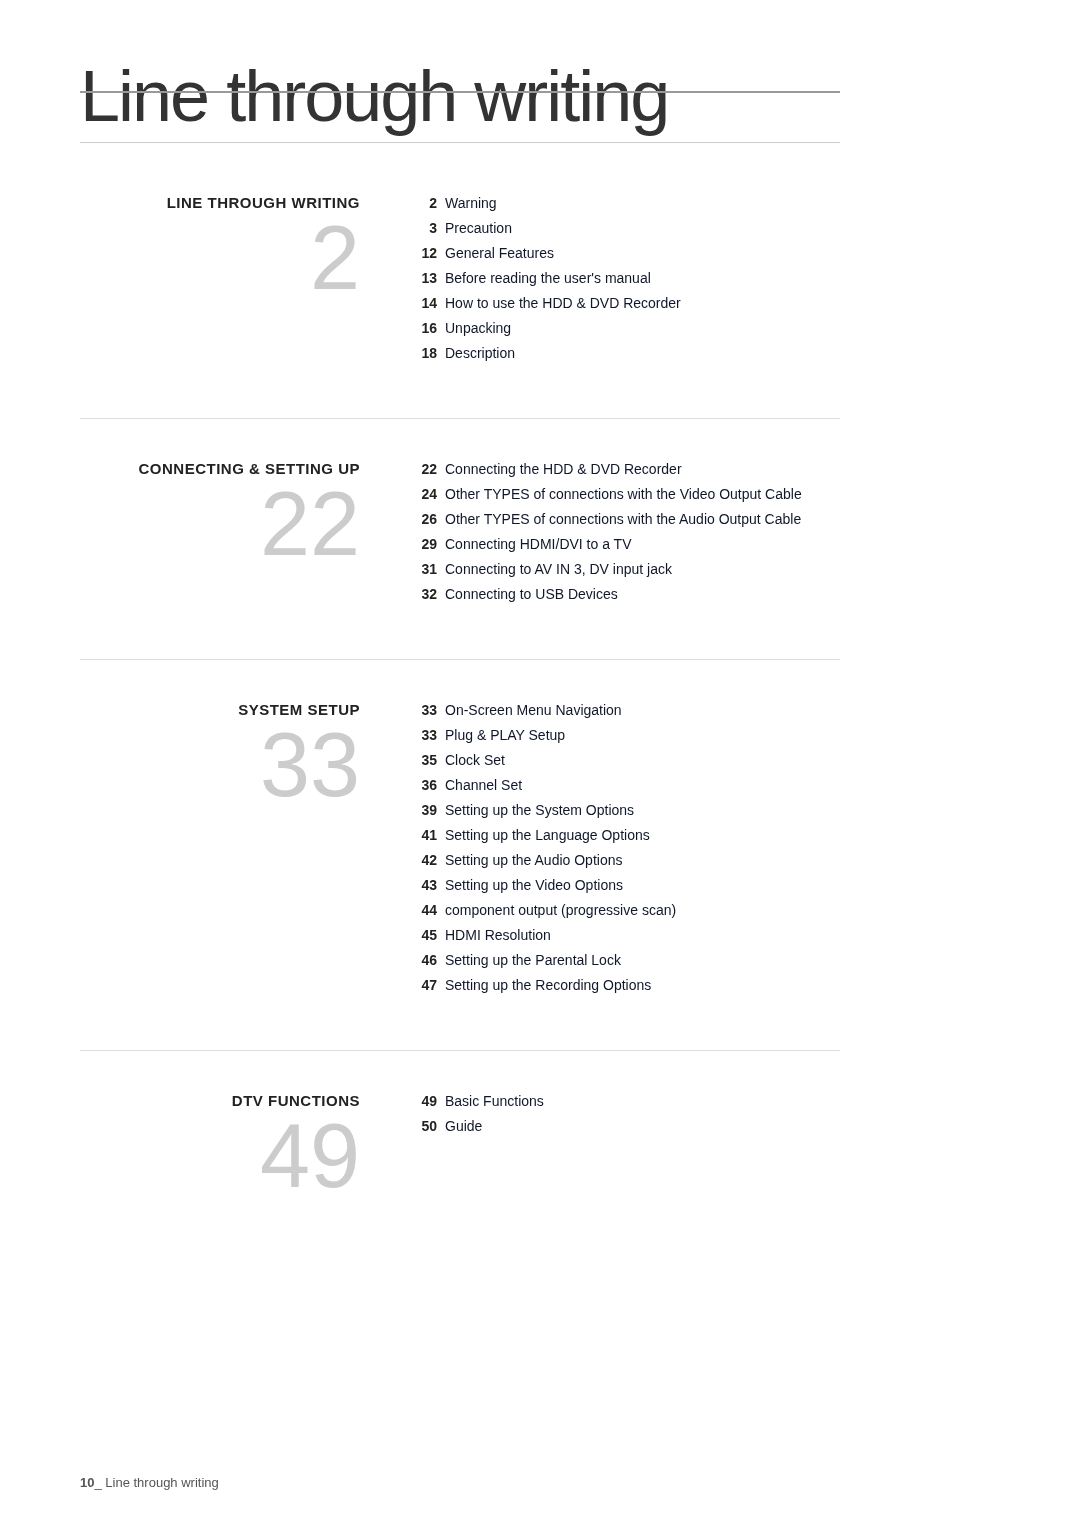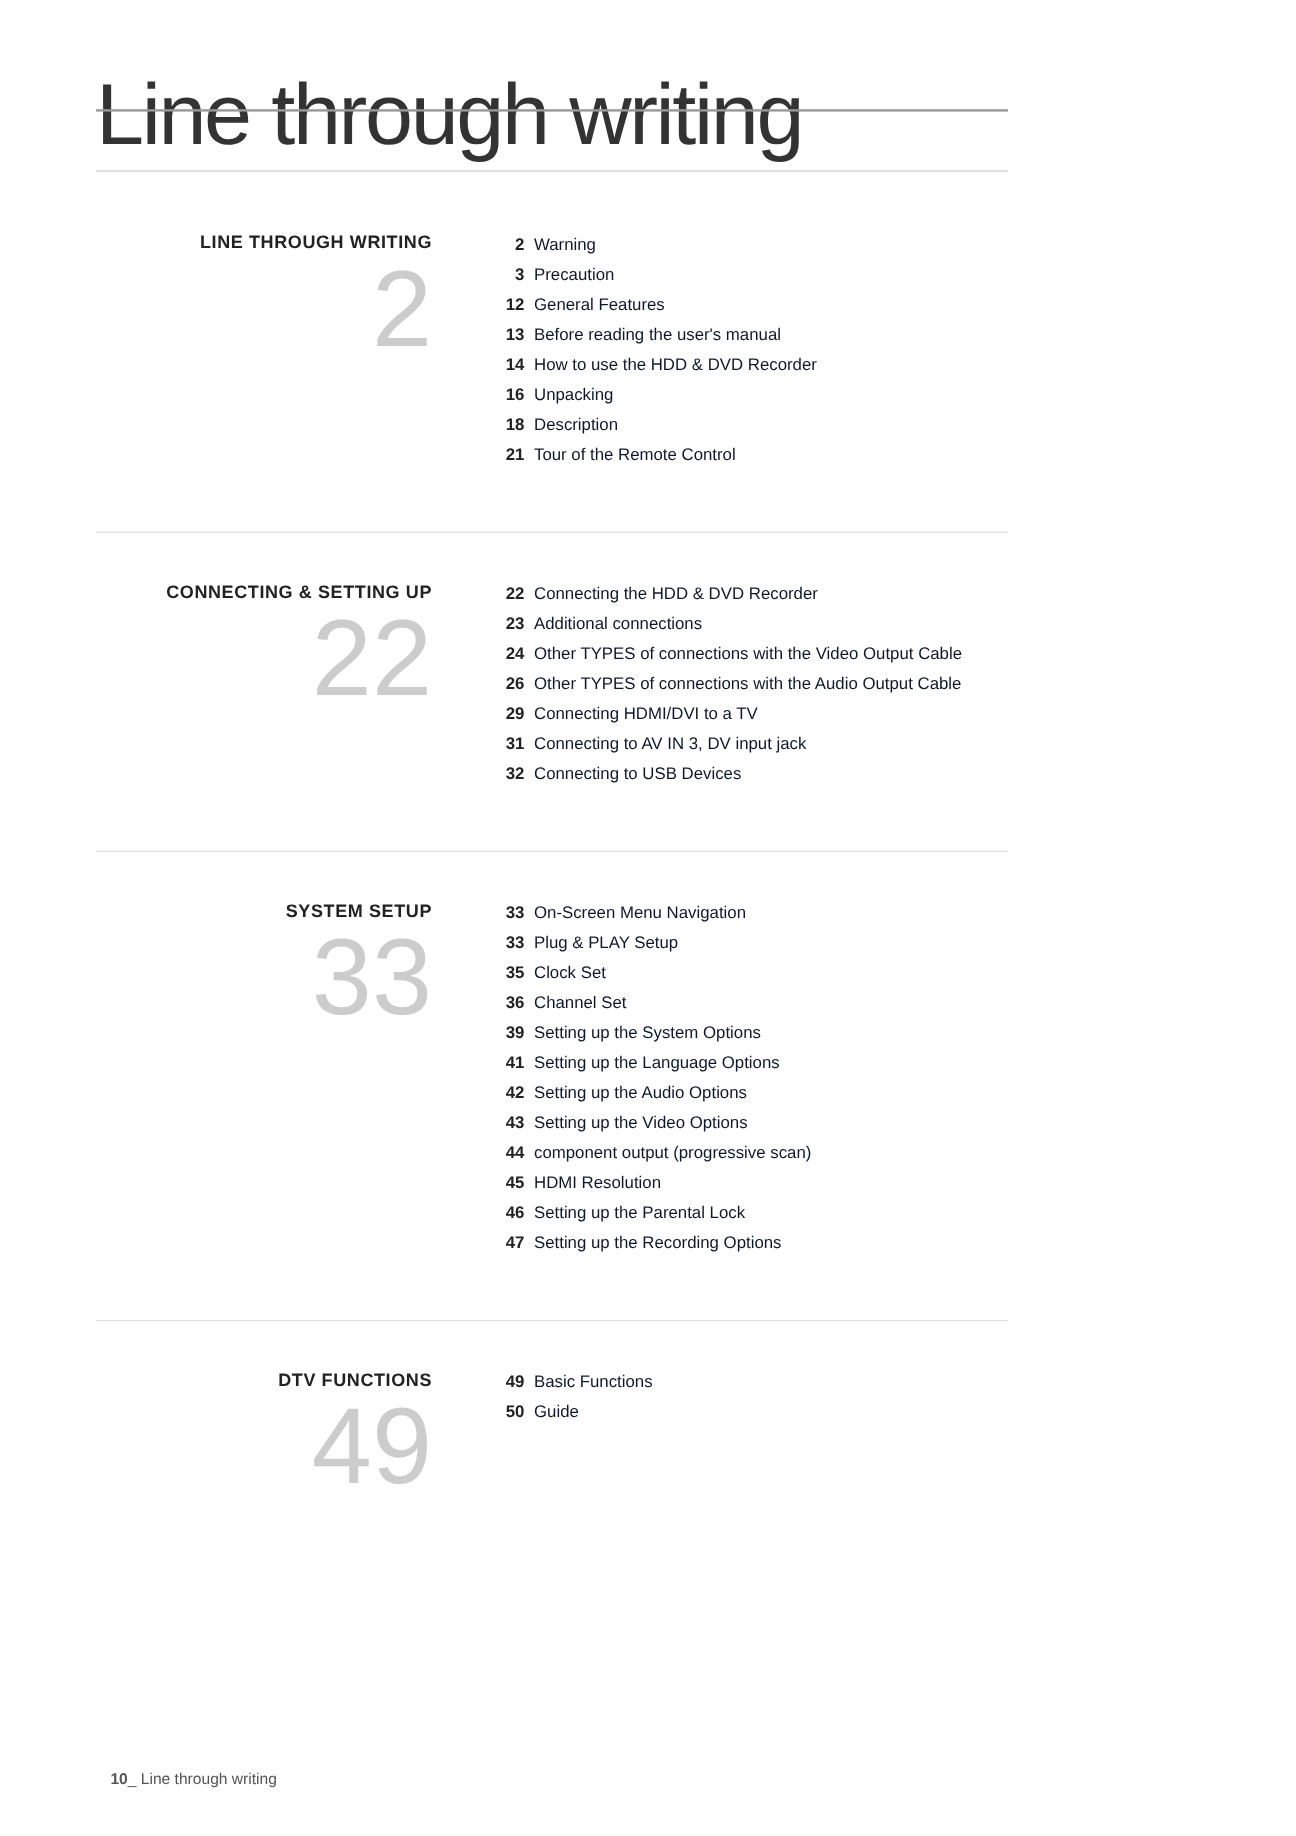--- a/index.html
+++ b/index.html
@@ -113,21 +113,21 @@
 
     .divider-line {
       border: none;
       border-top: 1px solid #dddddd;
       margin: 10px 0 40px 0;
     }
 
     .footer {
       position: absolute;
       bottom: 40px;
-      left: 92px;
+      left: 80px;
       font-size: 13px;
       color: #555555;
     }
 
     .footer-number {
       font-weight: 700;
     }
   </style>
 </head>
 <body>
@@ -167,40 +167,32 @@
             <span class="toc-text">How to use the HDD &amp; DVD Recorder</span>
           </div>
           <div class="toc-entry">
             <span class="toc-number">16</span>
             <span class="toc-text">Unpacking</span>
           </div>
           <div class="toc-entry">
             <span class="toc-number">18</span>
             <span class="toc-text">Description</span>
           </div>
-          <div class="toc-entry">
-            <span class="toc-number">21</span>
-            <span class="toc-text">Tour of the Remote Control</span>
-          </div>
         </div>
       </div>
       <hr class="divider-line">
       <div class="toc-section">
         <div class="section-left">
           <div class="section-title">CONNECTING &amp; SETTING UP</div>
           <span class="section-number">22</span>
         </div>
         <div class="section-right">
           <div class="toc-entry">
             <span class="toc-number">22</span>
             <span class="toc-text">Connecting the HDD &amp; DVD Recorder</span>
-          </div>
-          <div class="toc-entry">
-            <span class="toc-number">23</span>
-            <span class="toc-text">Additional connections</span>
           </div>
           <div class="toc-entry">
             <span class="toc-number">24</span>
             <span class="toc-text">Other TYPES of connections with the Video Output Cable</span>
           </div>
           <div class="toc-entry">
             <span class="toc-number">26</span>
             <span class="toc-text">Other TYPES of connections with the Audio Output Cable</span>
           </div>
           <div class="toc-entry">

